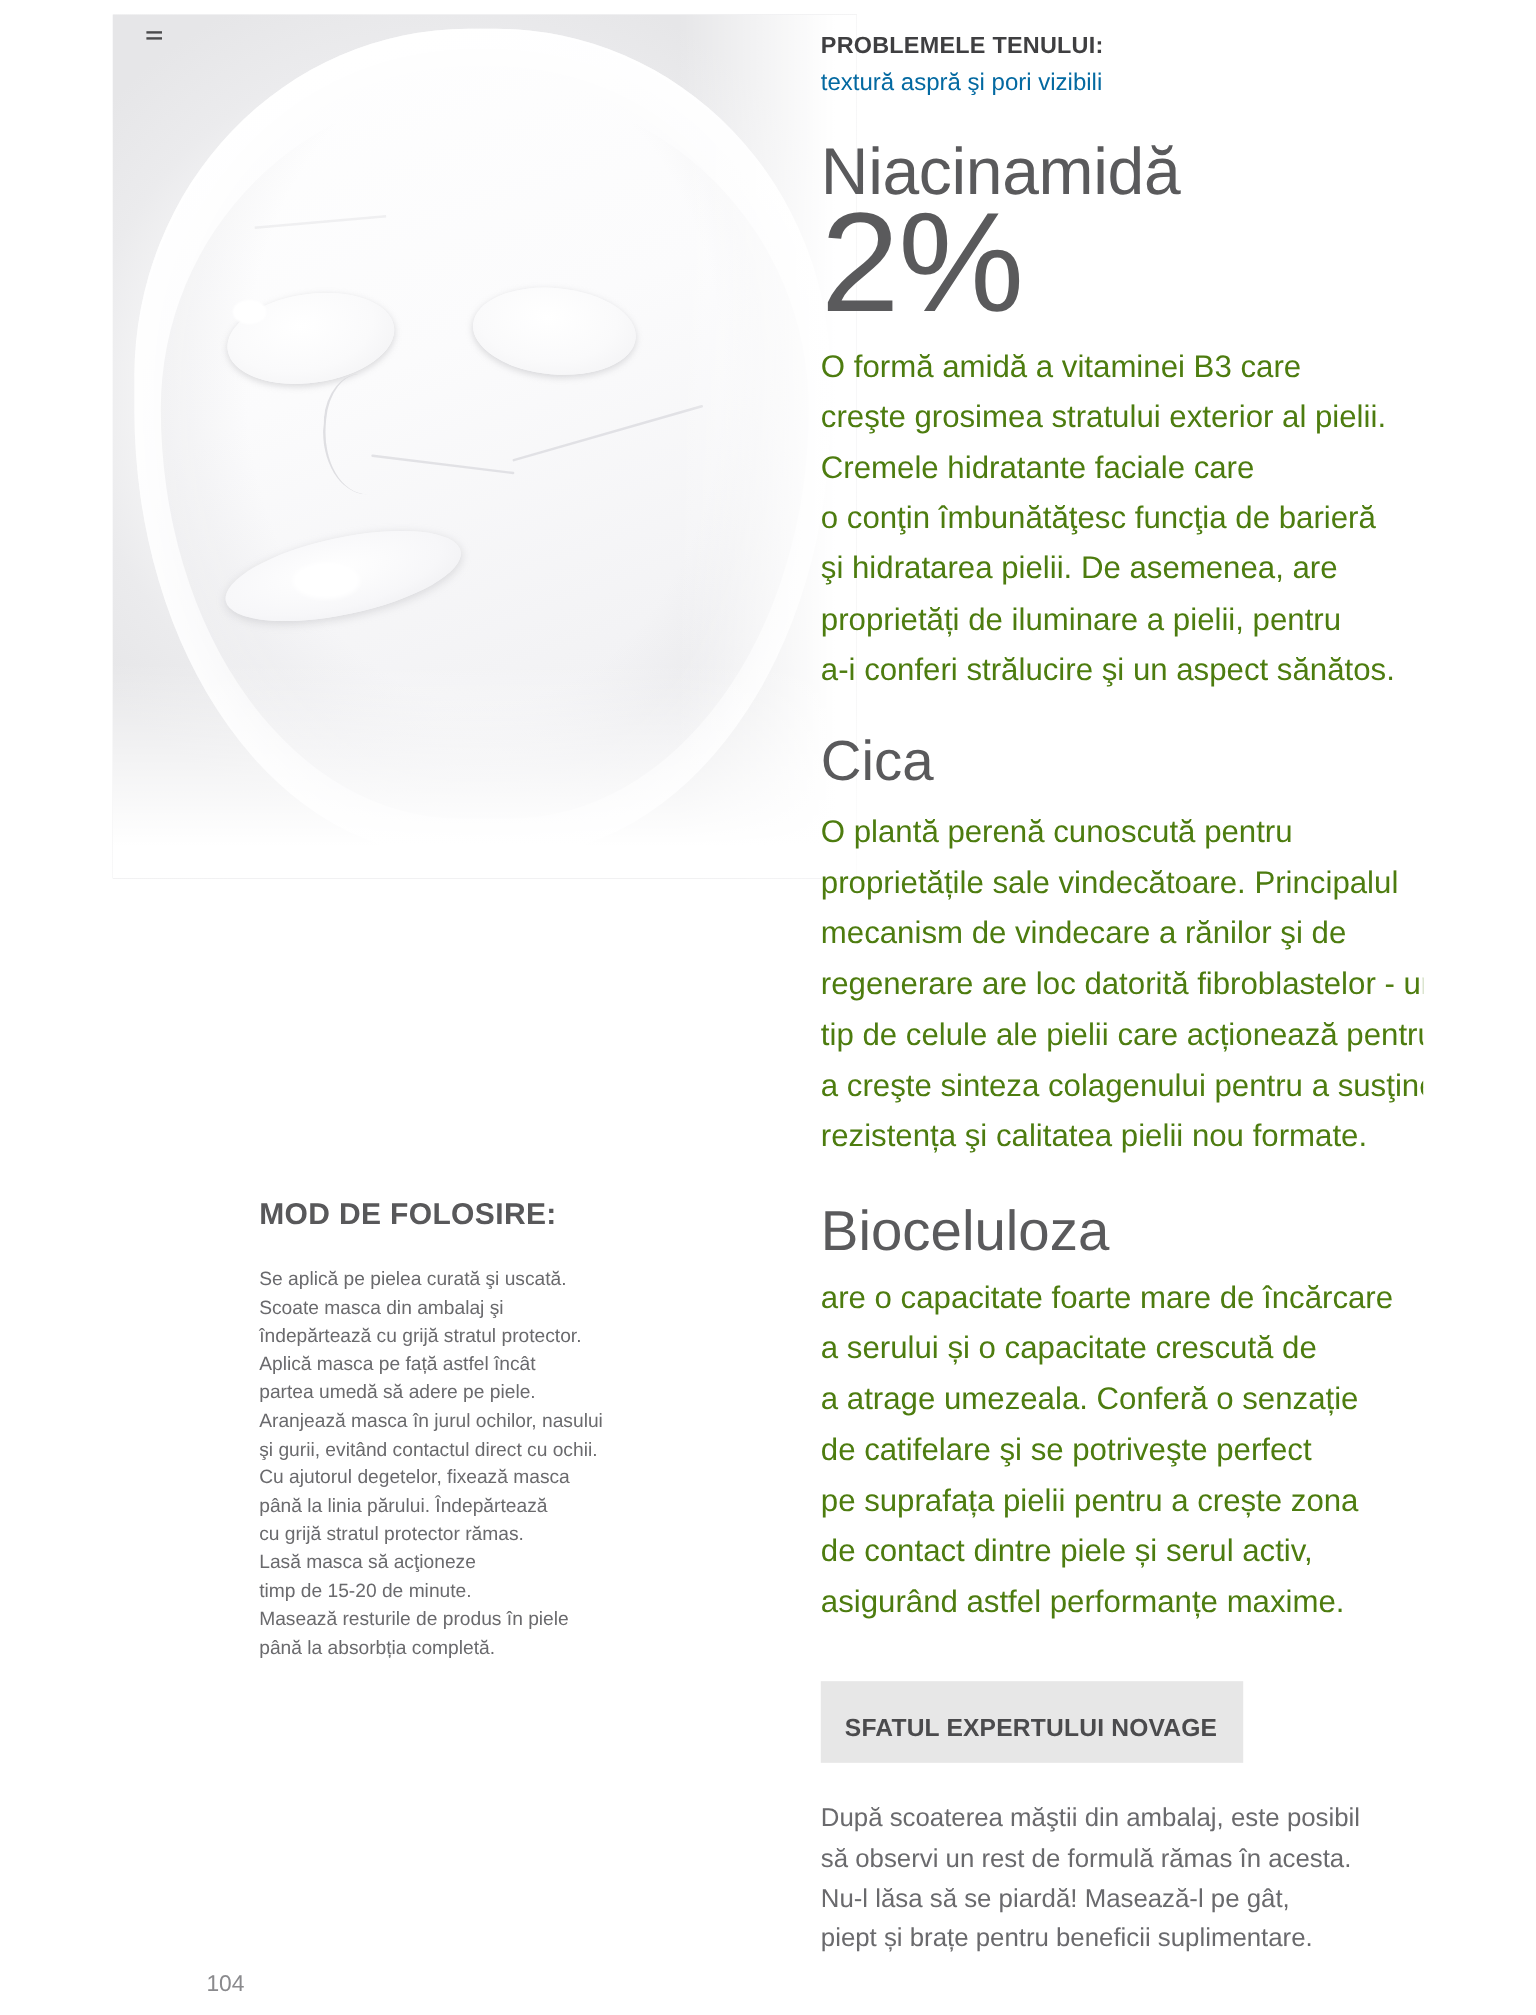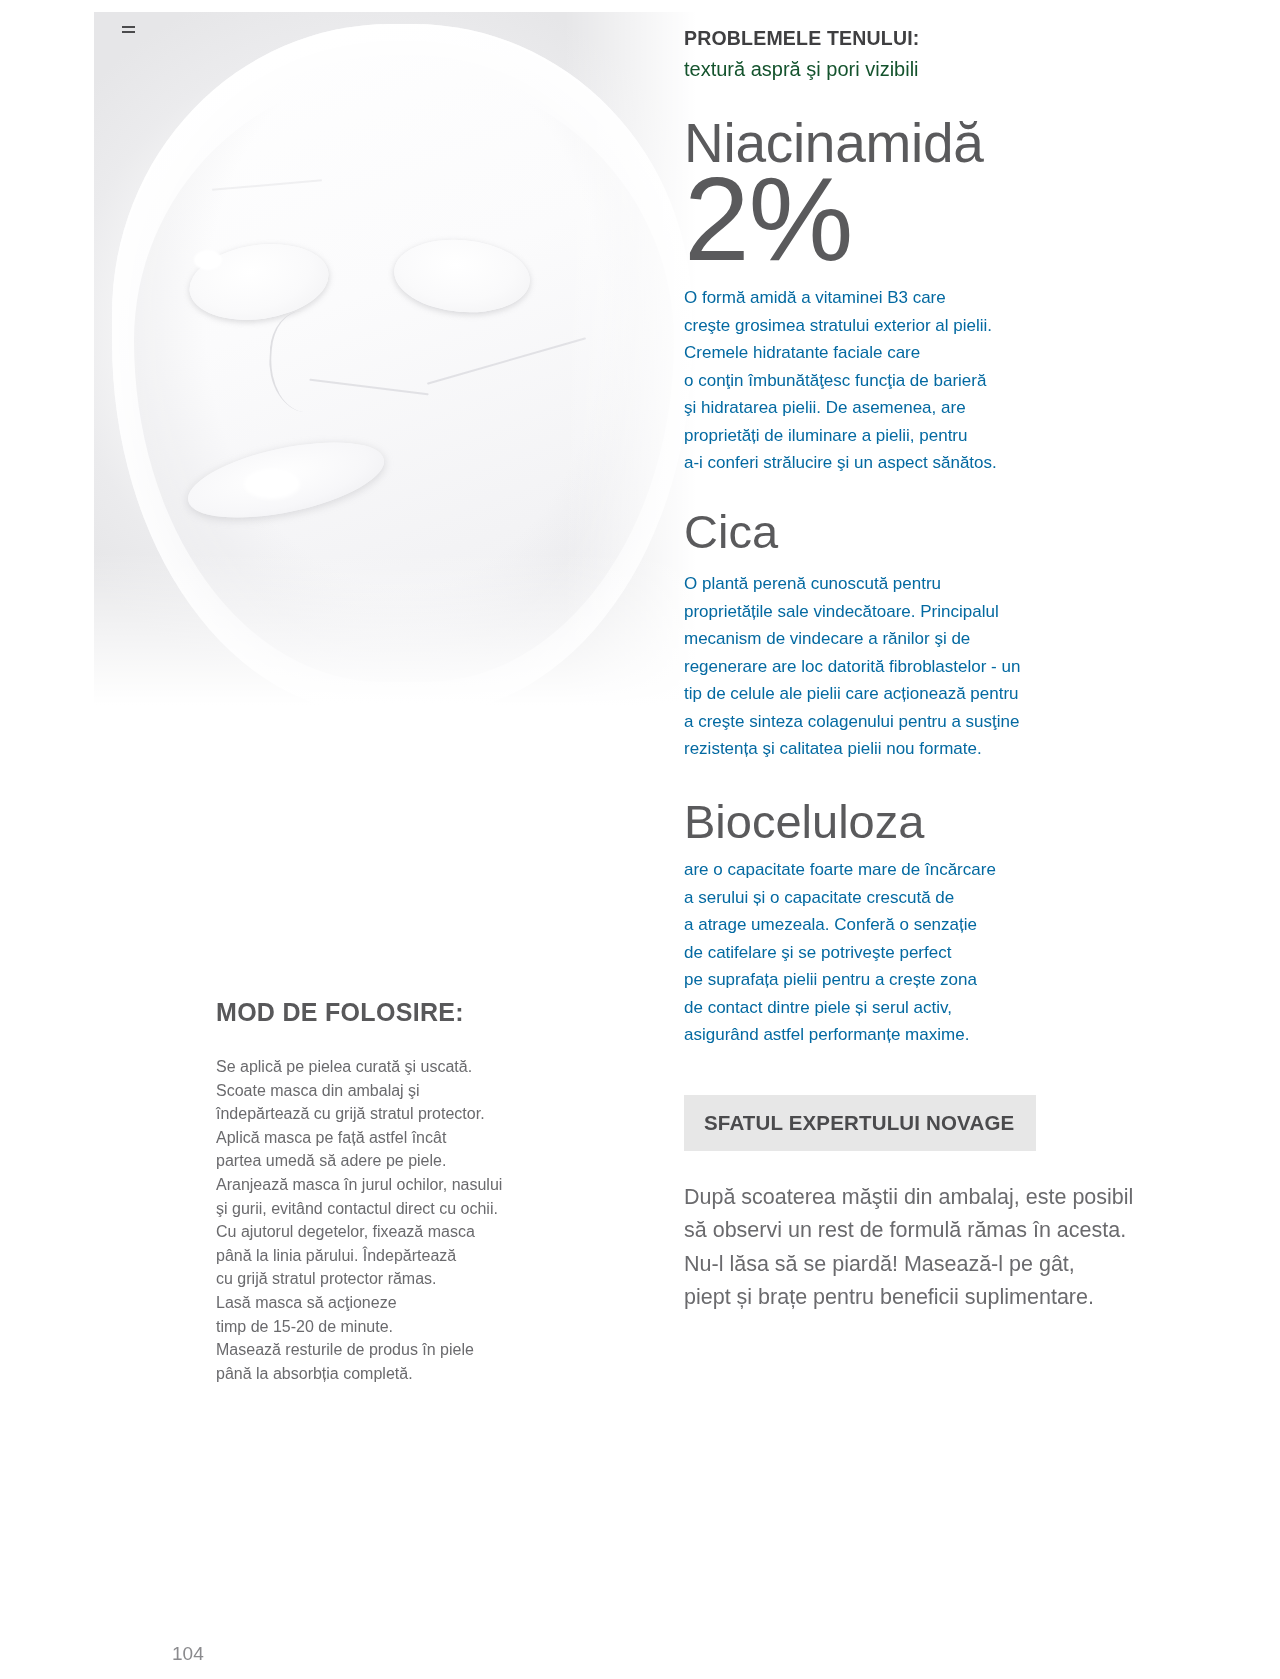--- a/index.html
+++ b/index.html
@@ -160,21 +160,21 @@
     font-size: 19.5px;
     font-weight: bold;
     letter-spacing: 0.01em;
     color: #3f3f41;
     margin: 14px 0 0 0;
     line-height: 1.3;
   }
   .kicker-sub {
     font-size: 20px;
     font-weight: 400;
-    color: #14532d;
+    color: #0369a1;
     margin: 5px 0 0 0;
     line-height: 1.35;
   }
   .h-big {
     font-size: 55px;
     font-weight: 300;
     color: #5a5a5c;
     margin: 32px 0 0 0;
     line-height: 1.02;
     letter-spacing: -0.005em;
@@ -189,23 +189,23 @@
   }
   .h-mid {
     font-size: 47px;
     font-weight: 400;
     color: #5a5a5c;
     margin: 30px 0 0 0;
     line-height: 1.05;
   }
   .h-mid.tight { margin-top: 34px; }
   .body-text {
-    font-size: 17px;
-    font-weight: 400;
-    color: #0369a1;
+    font-size: 26px;
+    font-weight: 400;
+    color: #4d7c0f;
     line-height: 1.62;
     margin: 14px 0 0 0;
     white-space: pre-line;
   }
   .body-text.lead { margin-top: 10px; }
   .inci {
     font-size: 21.5px;
     font-weight: 400;
     color: #6a6a6d;
     line-height: 1.5;
@@ -229,21 +229,21 @@
   }
 
   
   .tip-badge {
     display: inline-block;
     background: #e7e7e7;
     color: #4b4b4d;
     font-size: 20.5px;
     font-weight: bold;
     letter-spacing: 0.008em;
-    padding: 18px 22px 18px 20px;
+    padding: 30px 22px 18px 20px;
     margin: 46px 0 0 0;
     line-height: 1;
   }
   .tip-text {
     font-size: 21.5px;
     font-weight: 400;
     color: #6a6a6d;
     line-height: 1.54;
     margin: 30px 0 0 0;
     white-space: pre-line;

